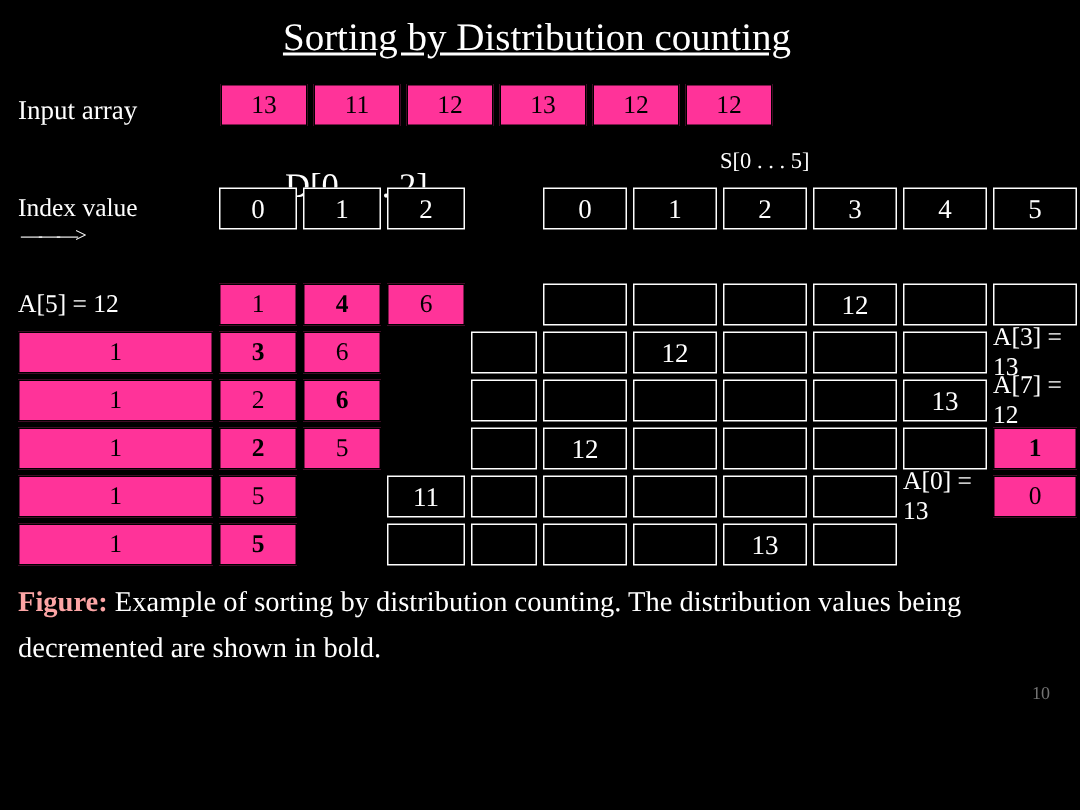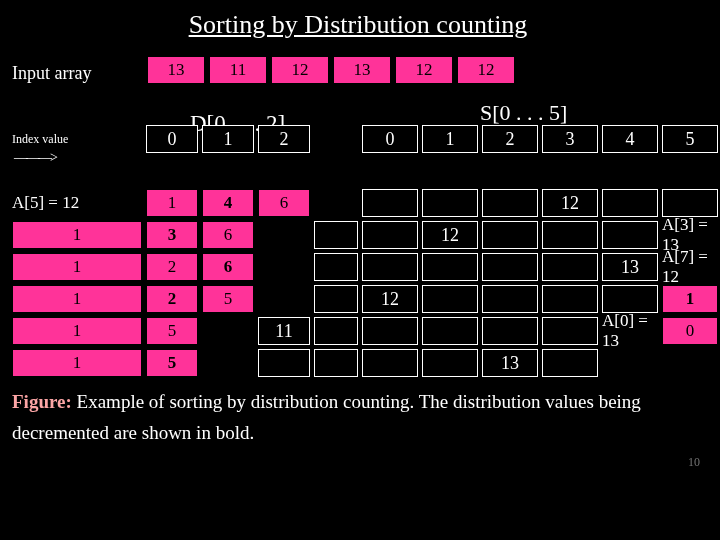--- a/index.html
+++ b/index.html
@@ -8,23 +8,23 @@
 .cell{background:#ff3399;border:1px solid #000;color:#000;text-align:center;height:26px;line-height:26px;font-size:17px}
 .cell-b{font-weight:700}
 .hdr{background:#000;color:#fff;border:1px solid #fff;text-align:center;height:26px;line-height:26px}
 .scell{background:#000;border:1px solid #fff;text-align:center;height:26px;line-height:26px}
 .lbl{font-size:17px;color:#fff}
 .input-row{display:flex;align-items:flex-end;margin-bottom:22px}
 .input-label{width:135px;font-size:18px}
 .input-cells{display:flex}
 .input-cells .cell{width:56px;margin-right:4px}
 .d-label{position:absolute;left:190px;top:111px;font-size:23px}
-.s-label{position:absolute;left:480px;top:100px;font-size:22px}
+.s-label{position:absolute;left:480px;top:100px;font-size:15px}
 .grid{position:absolute;left:12px;top:124px;display:grid;grid-template-columns:130px 52px 52px 52px 44px 56px 56px 56px 56px 56px 56px;grid-auto-rows:30px;gap:2px 4px;align-items:center}
-.index-label{font-size:12px}
+.index-label{font-size:17px}
 .arrow{position:absolute;left:14px;top:150px;color:#fff;font-size:14px;letter-spacing:-2px}
 .caption{position:absolute;left:12px;bottom:32px;font-size:19px;line-height:1.6;max-width:690px}
 .fig-word{color:#fca5a5;font-weight:700}
 .pgnum{position:absolute;right:20px;bottom:10px;font-size:12px;color:#737373}
 </style>
 </head>
 <body>
 
 <div class="slide">
   <div class="title">Sorting by Distribution counting</div>

